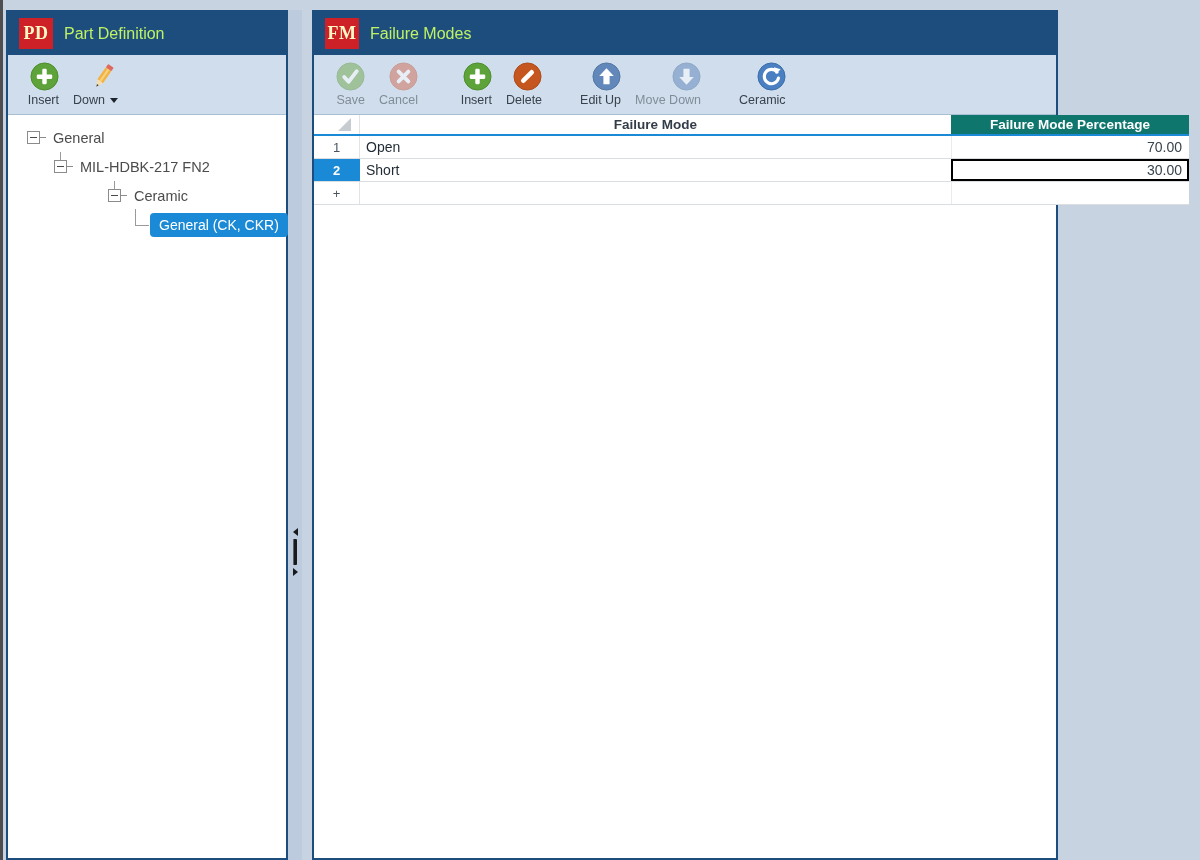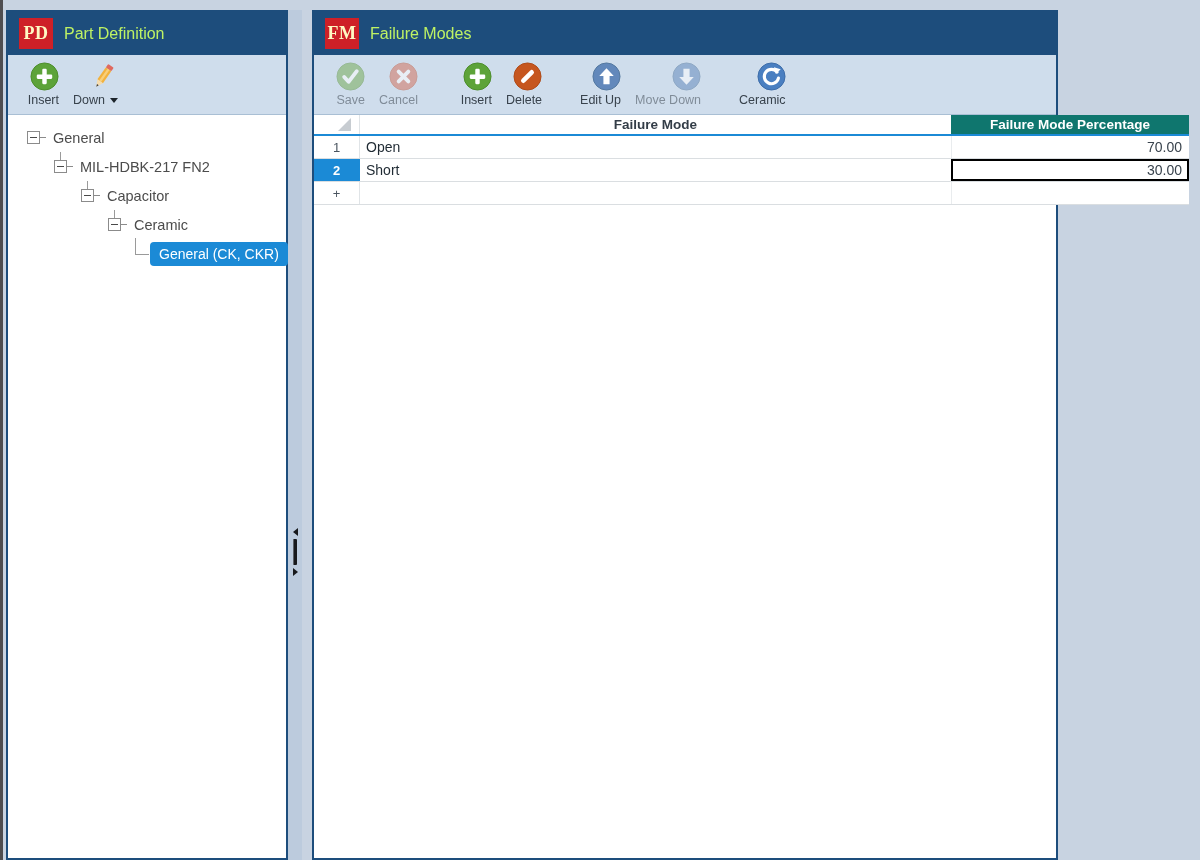--- a/index.html
+++ b/index.html
@@ -100,25 +100,20 @@
       <div class="tree-row" style="padding-left:19px;">
         <span class="tbox"></span>
           <span class="tdash"></span>
         <span class="tree-label">General</span>
       </div>
       <div class="tree-row" style="padding-left:46px;">
         <span class="tbox stub"></span>
           <span class="tdash"></span>
         <span class="tree-label">MIL-HDBK-217 FN2</span>
       </div>
-      <div class="tree-row" style="padding-left:73px;">
-        <span class="tbox stub"></span>
-          <span class="tdash"></span>
-        <span class="tree-label">Capacitor</span>
-      </div>
       <div class="tree-row" style="padding-left:100px;">
         <span class="tbox stub"></span>
           <span class="tdash"></span>
         <span class="tree-label">Ceramic</span>
       </div>
       <div class="tree-row" style="padding-left:127px;">
         <span class="lconn"></span>
         <span class="tree-label selected">General (CK, CKR)</span>
       </div>
     </div>

